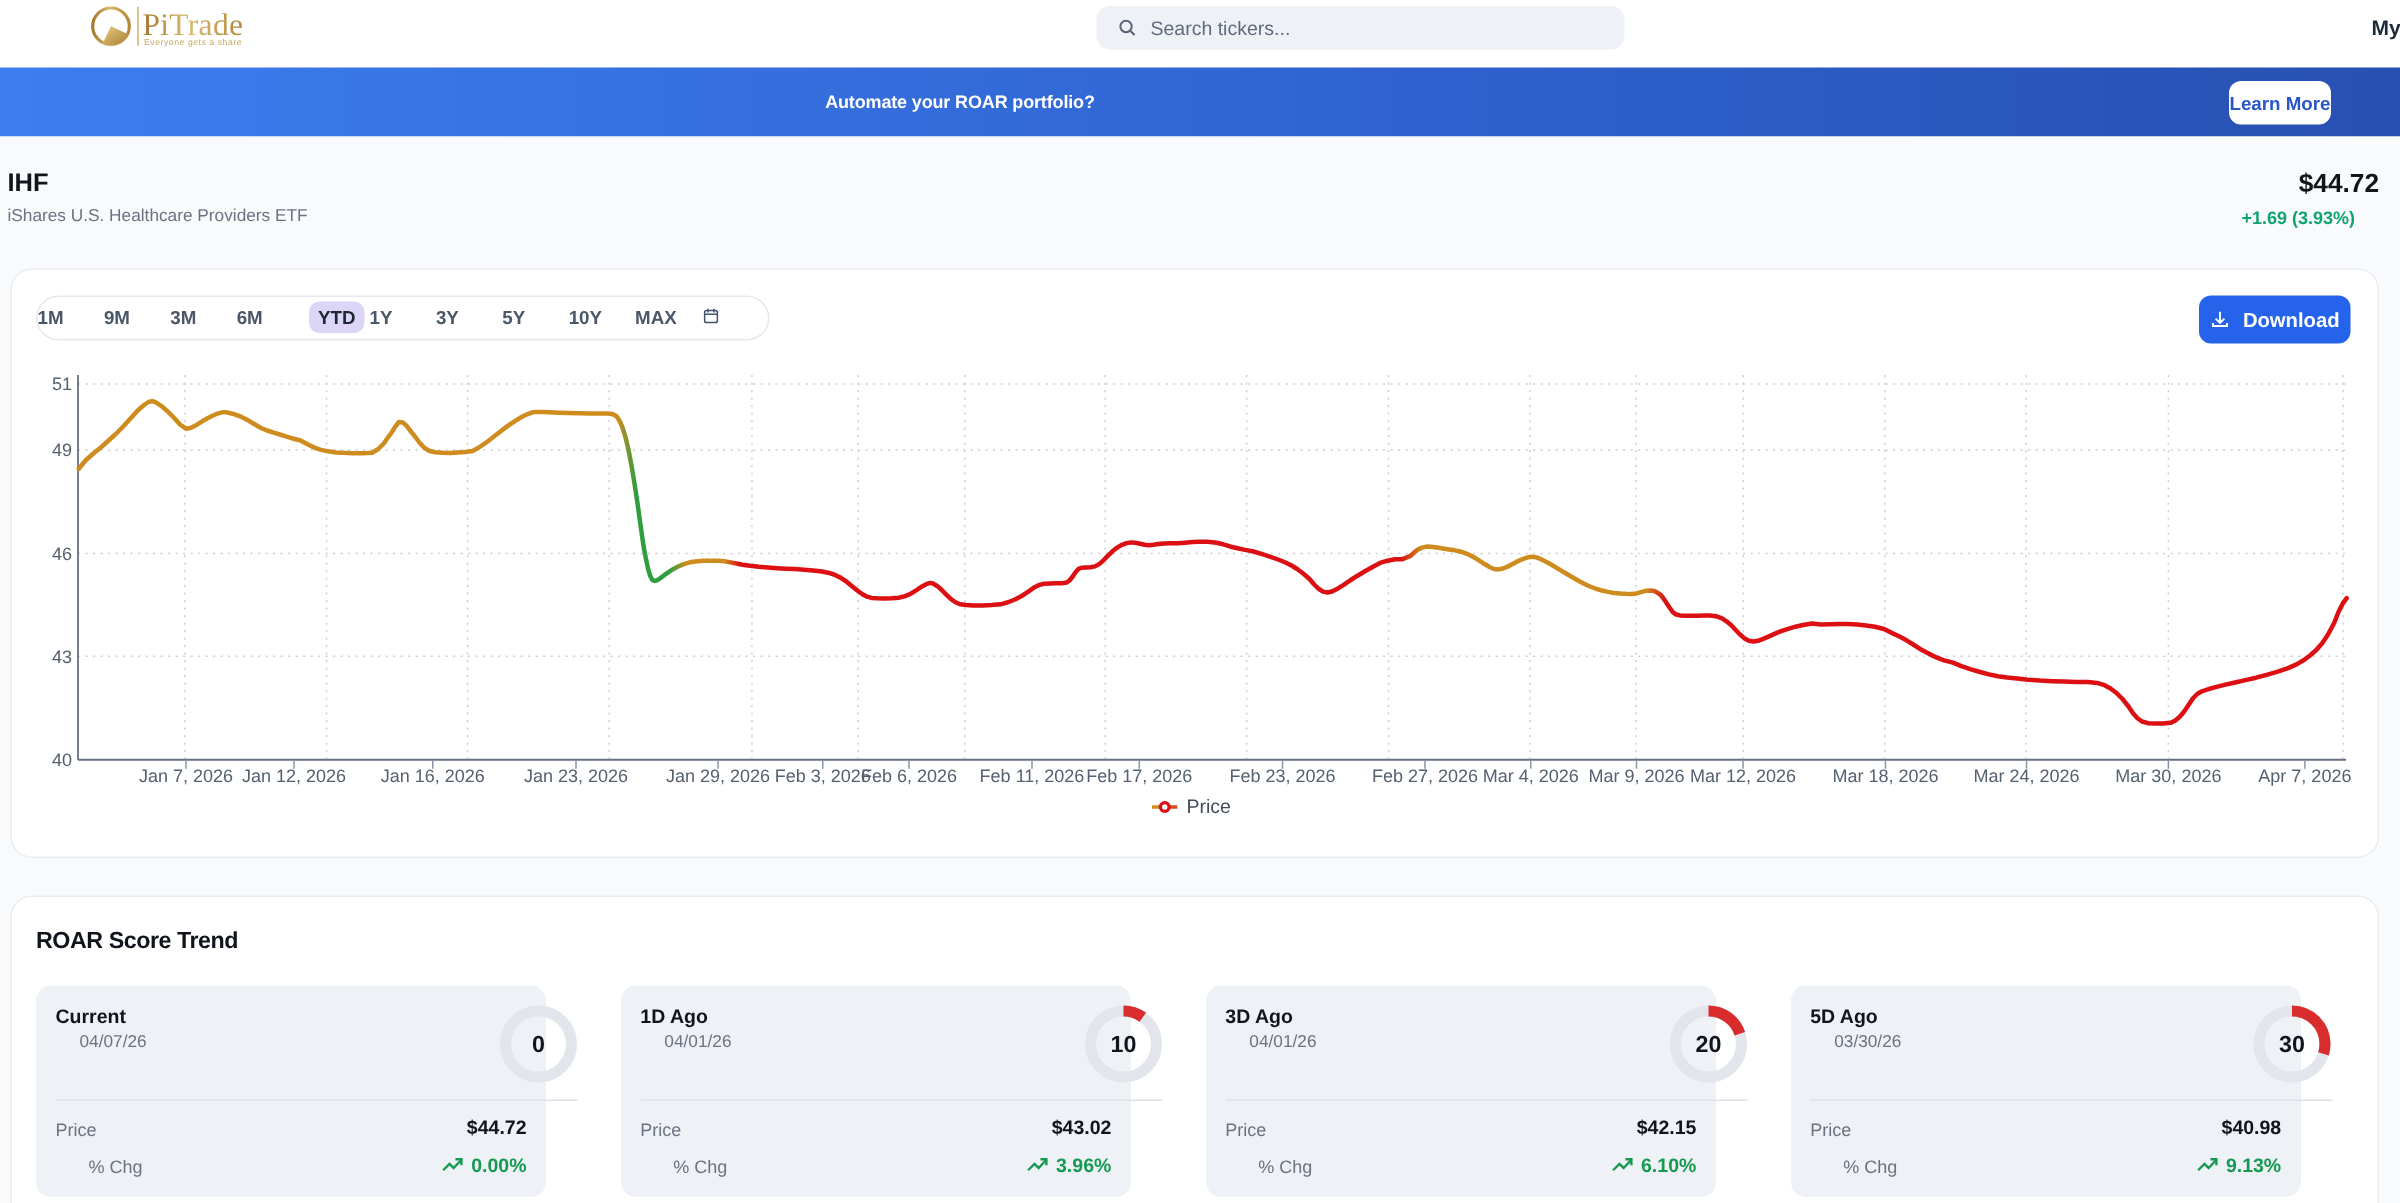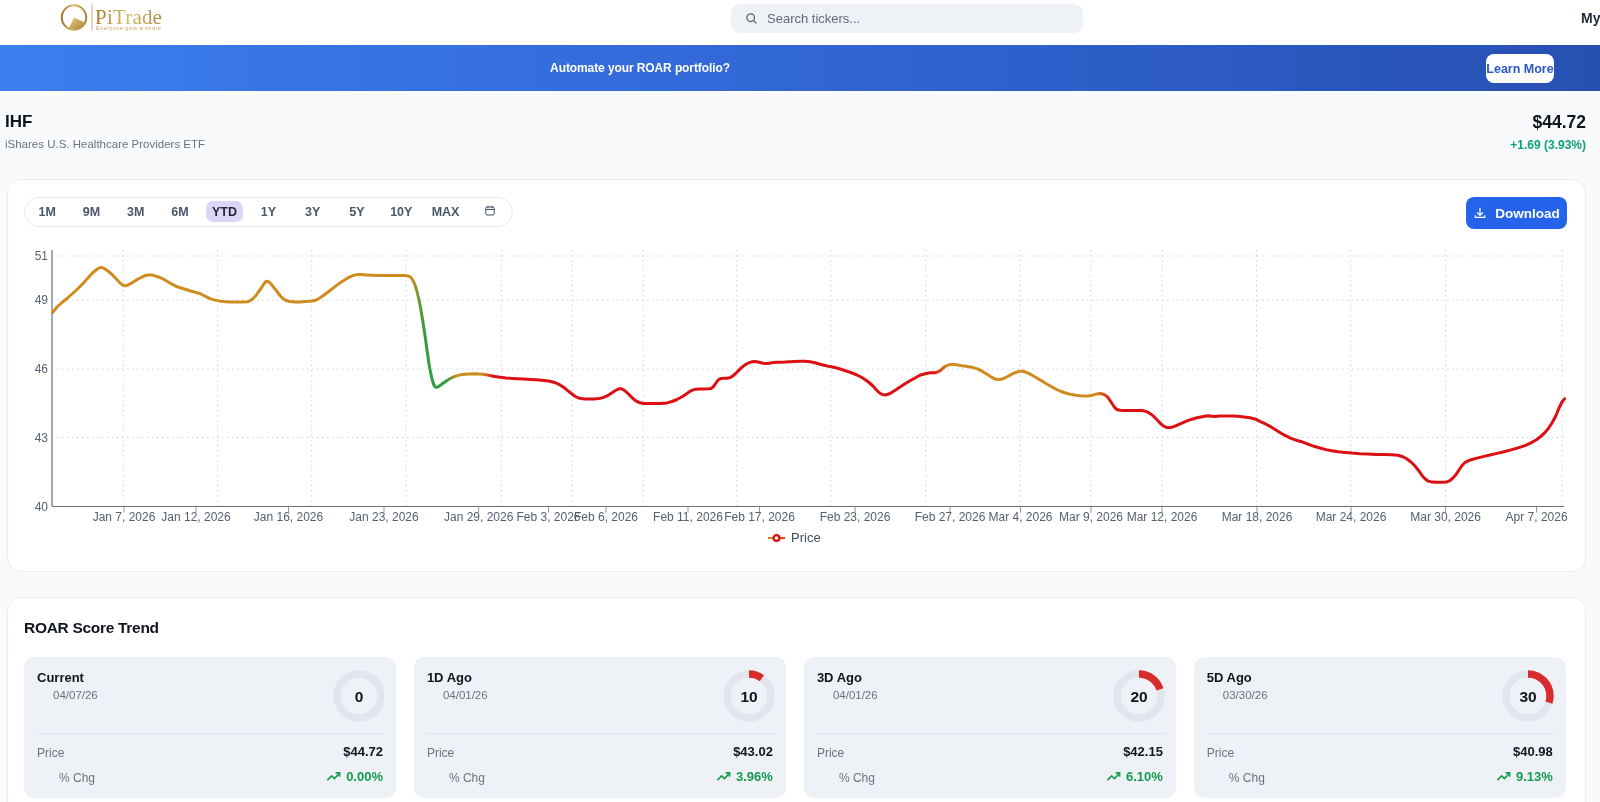--- a/index.html
+++ b/index.html
@@ -9,30 +9,30 @@
 .search{left:731px;top:4px;width:352px;height:29px;background:#eef1f6;border-radius:9px;display:flex;align-items:center;padding-left:14px;color:#5f6b7d;font-size:13px;}
 .search svg{margin-right:9px;}
 .myacc{left:1581px;top:10px;font-size:14px;font-weight:700;color:#1d2a3a;white-space:nowrap;}
 .banner{left:0;top:45px;width:1600px;height:46px;background:linear-gradient(90deg,#3c7eee 0%,#3064d2 55%,#2750b2 100%);}
 .bannertxt{left:0;top:45px;width:1280px;height:46px;display:flex;align-items:center;justify-content:center;color:#fff;font-size:12px;font-weight:700;letter-spacing:-0.1px;}
 .learn{left:1486px;top:54px;width:68px;height:29px;background:#fff;border-radius:8px;display:flex;align-items:center;justify-content:center;color:#2957c8;font-size:12.5px;font-weight:700;}
 .band{left:0;top:91px;width:1600px;height:88px;background:#f8fafc;}
 .ihf{left:5px;top:112px;font-size:17px;font-weight:700;color:#10141b;}
 .ihfsub{left:5px;top:138px;font-size:11.5px;color:#6b7280;}
 .price{right:14px;top:112px;font-size:17.5px;font-weight:700;color:#10141b;text-align:right;}
-.chg{right:14px;top:138px;font-size:12px;font-weight:700;color:#0ea371;text-align:right;}
+.chg{right:30px;top:138px;font-size:12px;font-weight:700;color:#0ea371;text-align:right;}
 .card{left:7px;top:179px;width:1579px;height:393px;background:#fff;border:1px solid #e9ecf1;border-radius:14px;}
 .rangebar{left:24px;top:197px;width:489px;height:30px;background:#fff;border:1px solid #e5e8ee;border-radius:15px;display:flex;align-items:center;}
-.rb{width:44.4px;text-align:center;font-size:12.5px;font-weight:700;color:#4a5769;}
+.rb{width:44.4px;font-size:12.5px;font-weight:700;color:#4a5769;}
 .rbsel{left:206px;top:201px;width:37px;height:21px;background:#ddd5f8;border-radius:7px;display:flex;align-items:center;justify-content:center;font-size:12.5px;font-weight:700;color:#1e2533;}
 .dl{left:1466px;top:197px;width:101px;height:32px;background:#2563eb;border-radius:8px;display:flex;align-items:center;justify-content:center;color:#fff;font-size:13.5px;font-weight:700;gap:8px;}
 .legend{left:768px;top:530px;display:flex;align-items:center;gap:6px;font-size:13px;color:#424c5c;}
 .roar{left:7px;top:597px;width:1579px;height:240px;background:#fff;border:1px solid #e9ecf1;border-radius:14px;}
 .roarh{left:24px;top:619px;font-size:15.5px;font-weight:700;color:#10141b;letter-spacing:-0.3px;}
-.sc{top:657px;width:372px;height:141px;background:#eef1f6;border-radius:10px;}
+.sc{top:657px;width:340px;height:141px;background:#eef1f6;border-radius:10px;}
 .sct{left:13px;top:13px;font-size:13px;font-weight:700;color:#10141b;}
 .scd{left:13px;top:32px;font-size:11.5px;color:#6b7280;margin-left:16px;}
 .divl{left:13px;top:76px;width:348px;height:1px;background:#dde1e8;}
 .pl{left:13px;top:89px;font-size:12px;color:#6b7280;}
 .pv{right:13px;top:87px;font-size:13px;font-weight:700;color:#10141b;}
 .cl{left:13px;top:114px;font-size:12px;color:#6b7280;margin-left:22px;}
 .cv{right:13px;top:112px;font-size:13px;font-weight:700;color:#169a52;display:flex;align-items:center;gap:5px;}
 </style>
 </head>
 <body>

